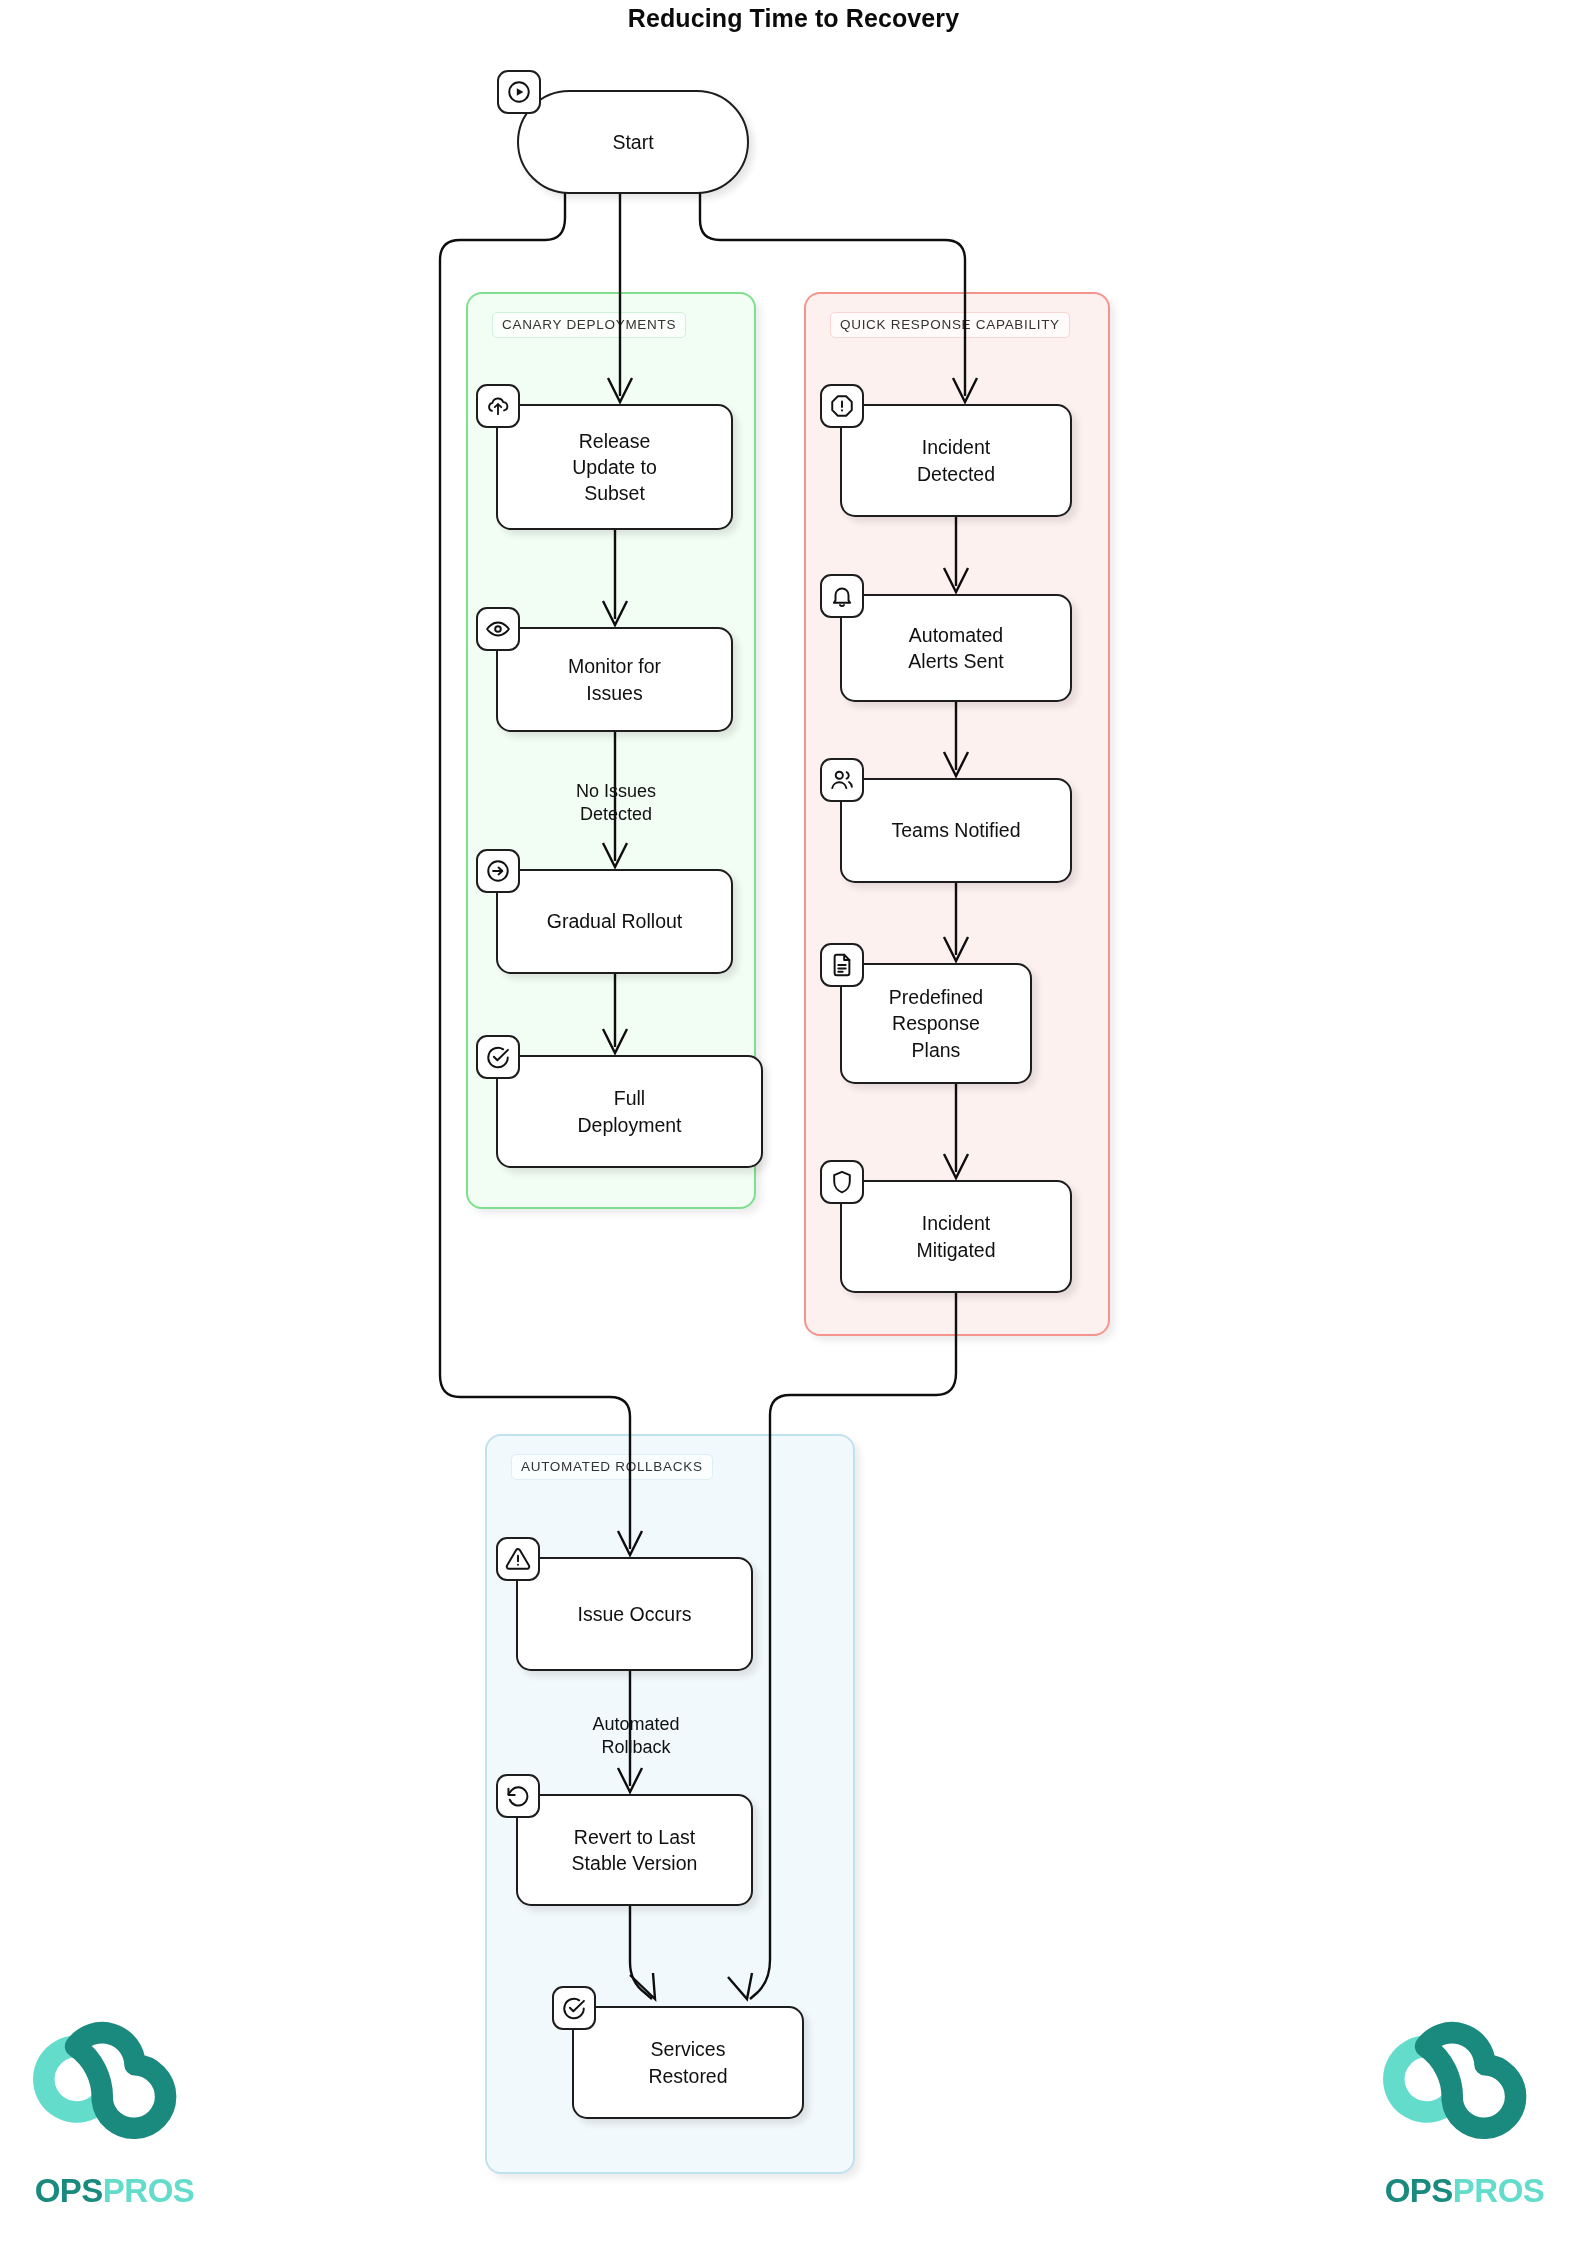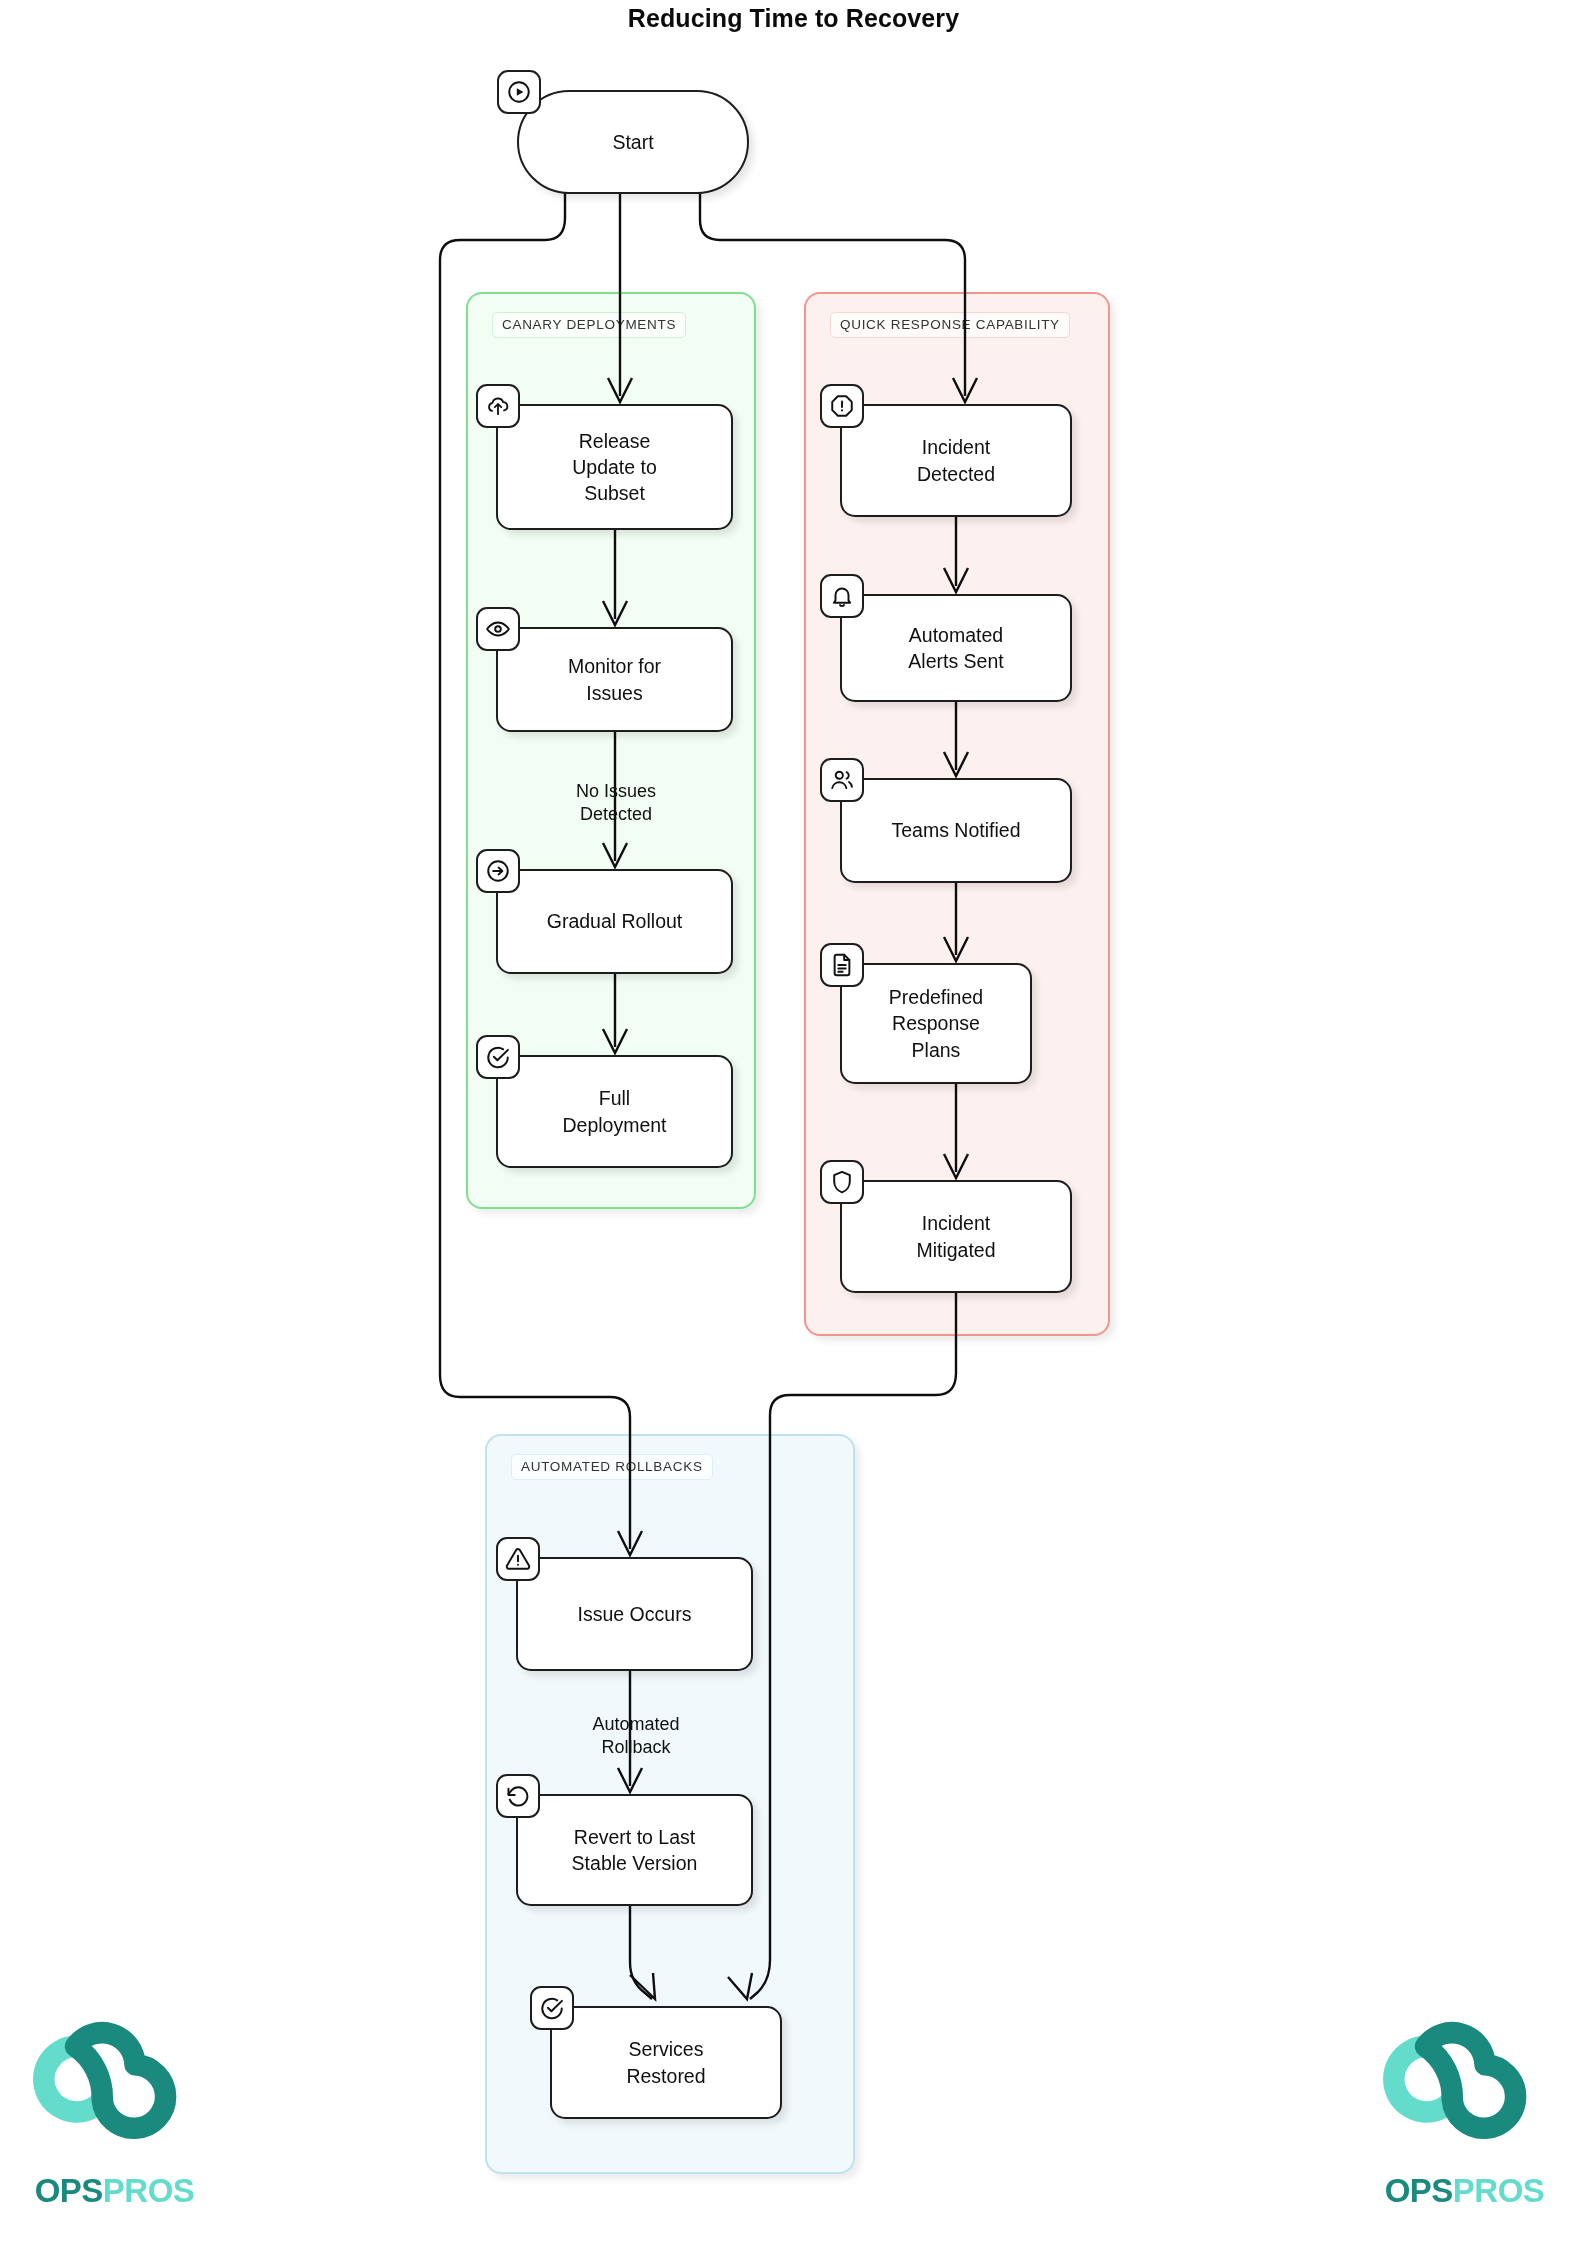--- a/index.html
+++ b/index.html
@@ -87,31 +87,31 @@
     justify-content: center;
     z-index: 9;
   }
   .node-icon svg { width: 26px; height: 26px; display:block; }
 
   
   #node-start      { left: 517px; top: 82px;   width: 232px; height: 104px; margin-top: 8px; }
   #node-release    { left: 496px; top: 404px;  width: 237px; height: 126px; }
   #node-monitor    { left: 496px; top: 627px;  width: 237px; height: 105px; }
   #node-gradual    { left: 496px; top: 869px;  width: 237px; height: 105px; }
-  #node-full       { left: 496px; top: 1055px; width: 237px; height: 113px; align-items: center; }
+  #node-full       { left: 496px; top: 1055px; width: 267px; height: 113px; align-items: center; }
 
   #node-incident   { left: 840px; top: 404px;  width: 232px; height: 113px; }
   #node-alerts     { left: 840px; top: 594px;  width: 232px; height: 108px; }
   #node-teams      { left: 840px; top: 778px;  width: 232px; height: 105px; }
   #node-plans      { left: 840px; top: 963px;  width: 192px; height: 121px; }
   #node-mitigated  { left: 840px; top: 1180px; width: 232px; height: 113px; }
 
   #node-issue      { left: 516px; top: 1557px; width: 237px; height: 114px; }
   #node-revert     { left: 516px; top: 1794px; width: 237px; height: 112px; }
-  #node-restored   { left: 550px; top: 2006px; width: 232px; height: 113px; }
+  #node-restored   { left: 572px; top: 2006px; width: 232px; height: 113px; }
 
   
   .edge-label {
     position: absolute;
     font-size: 18px;
     line-height: 1.28;
     color: #111;
     text-align: center;
     background: transparent;
     white-space: pre-line;

